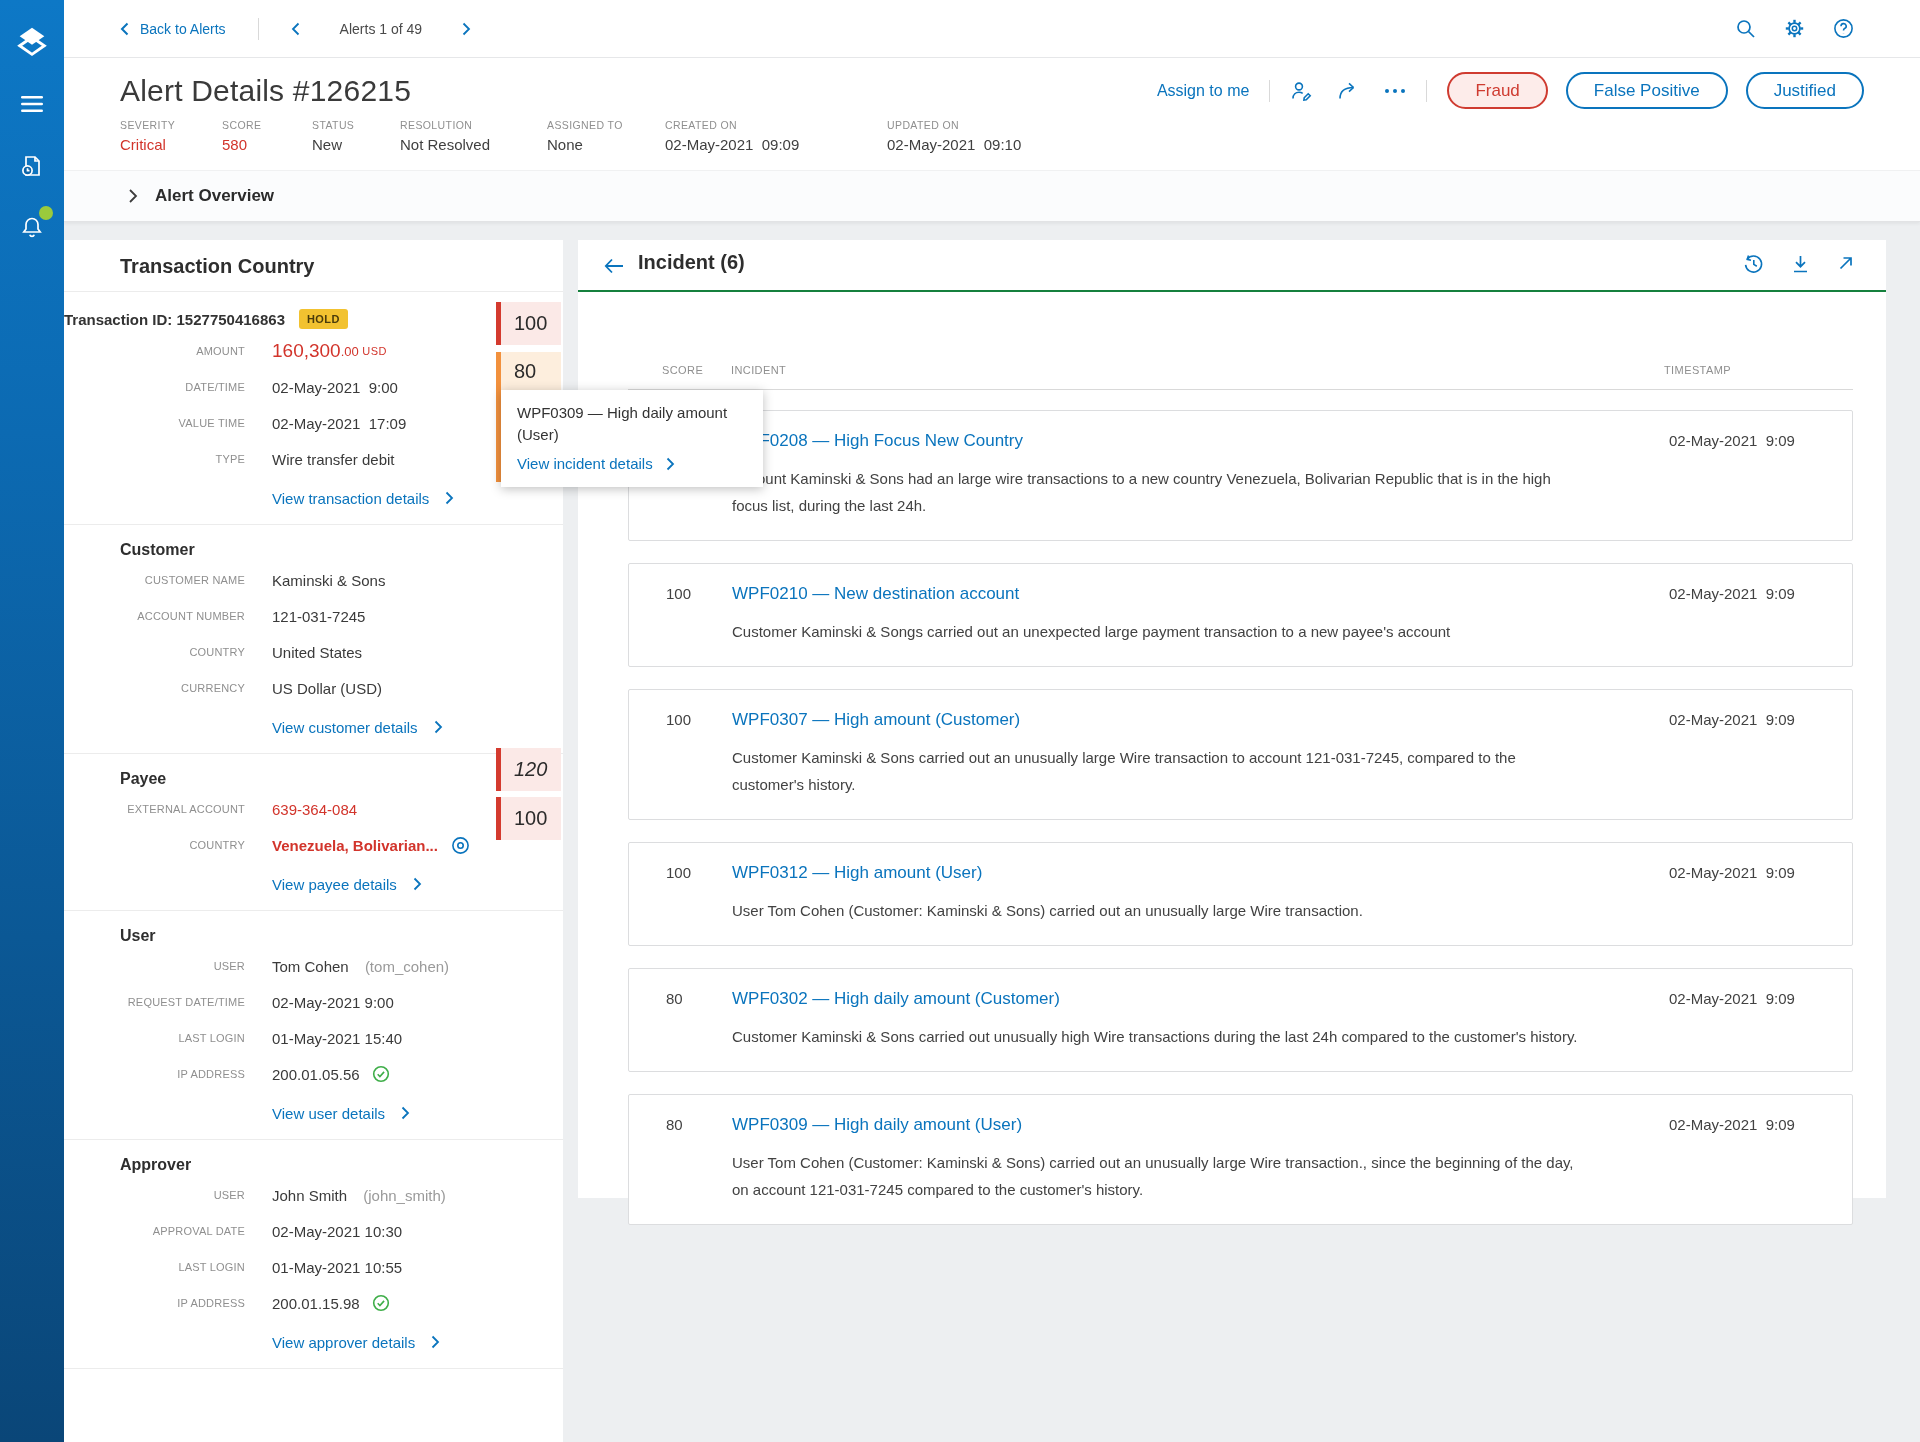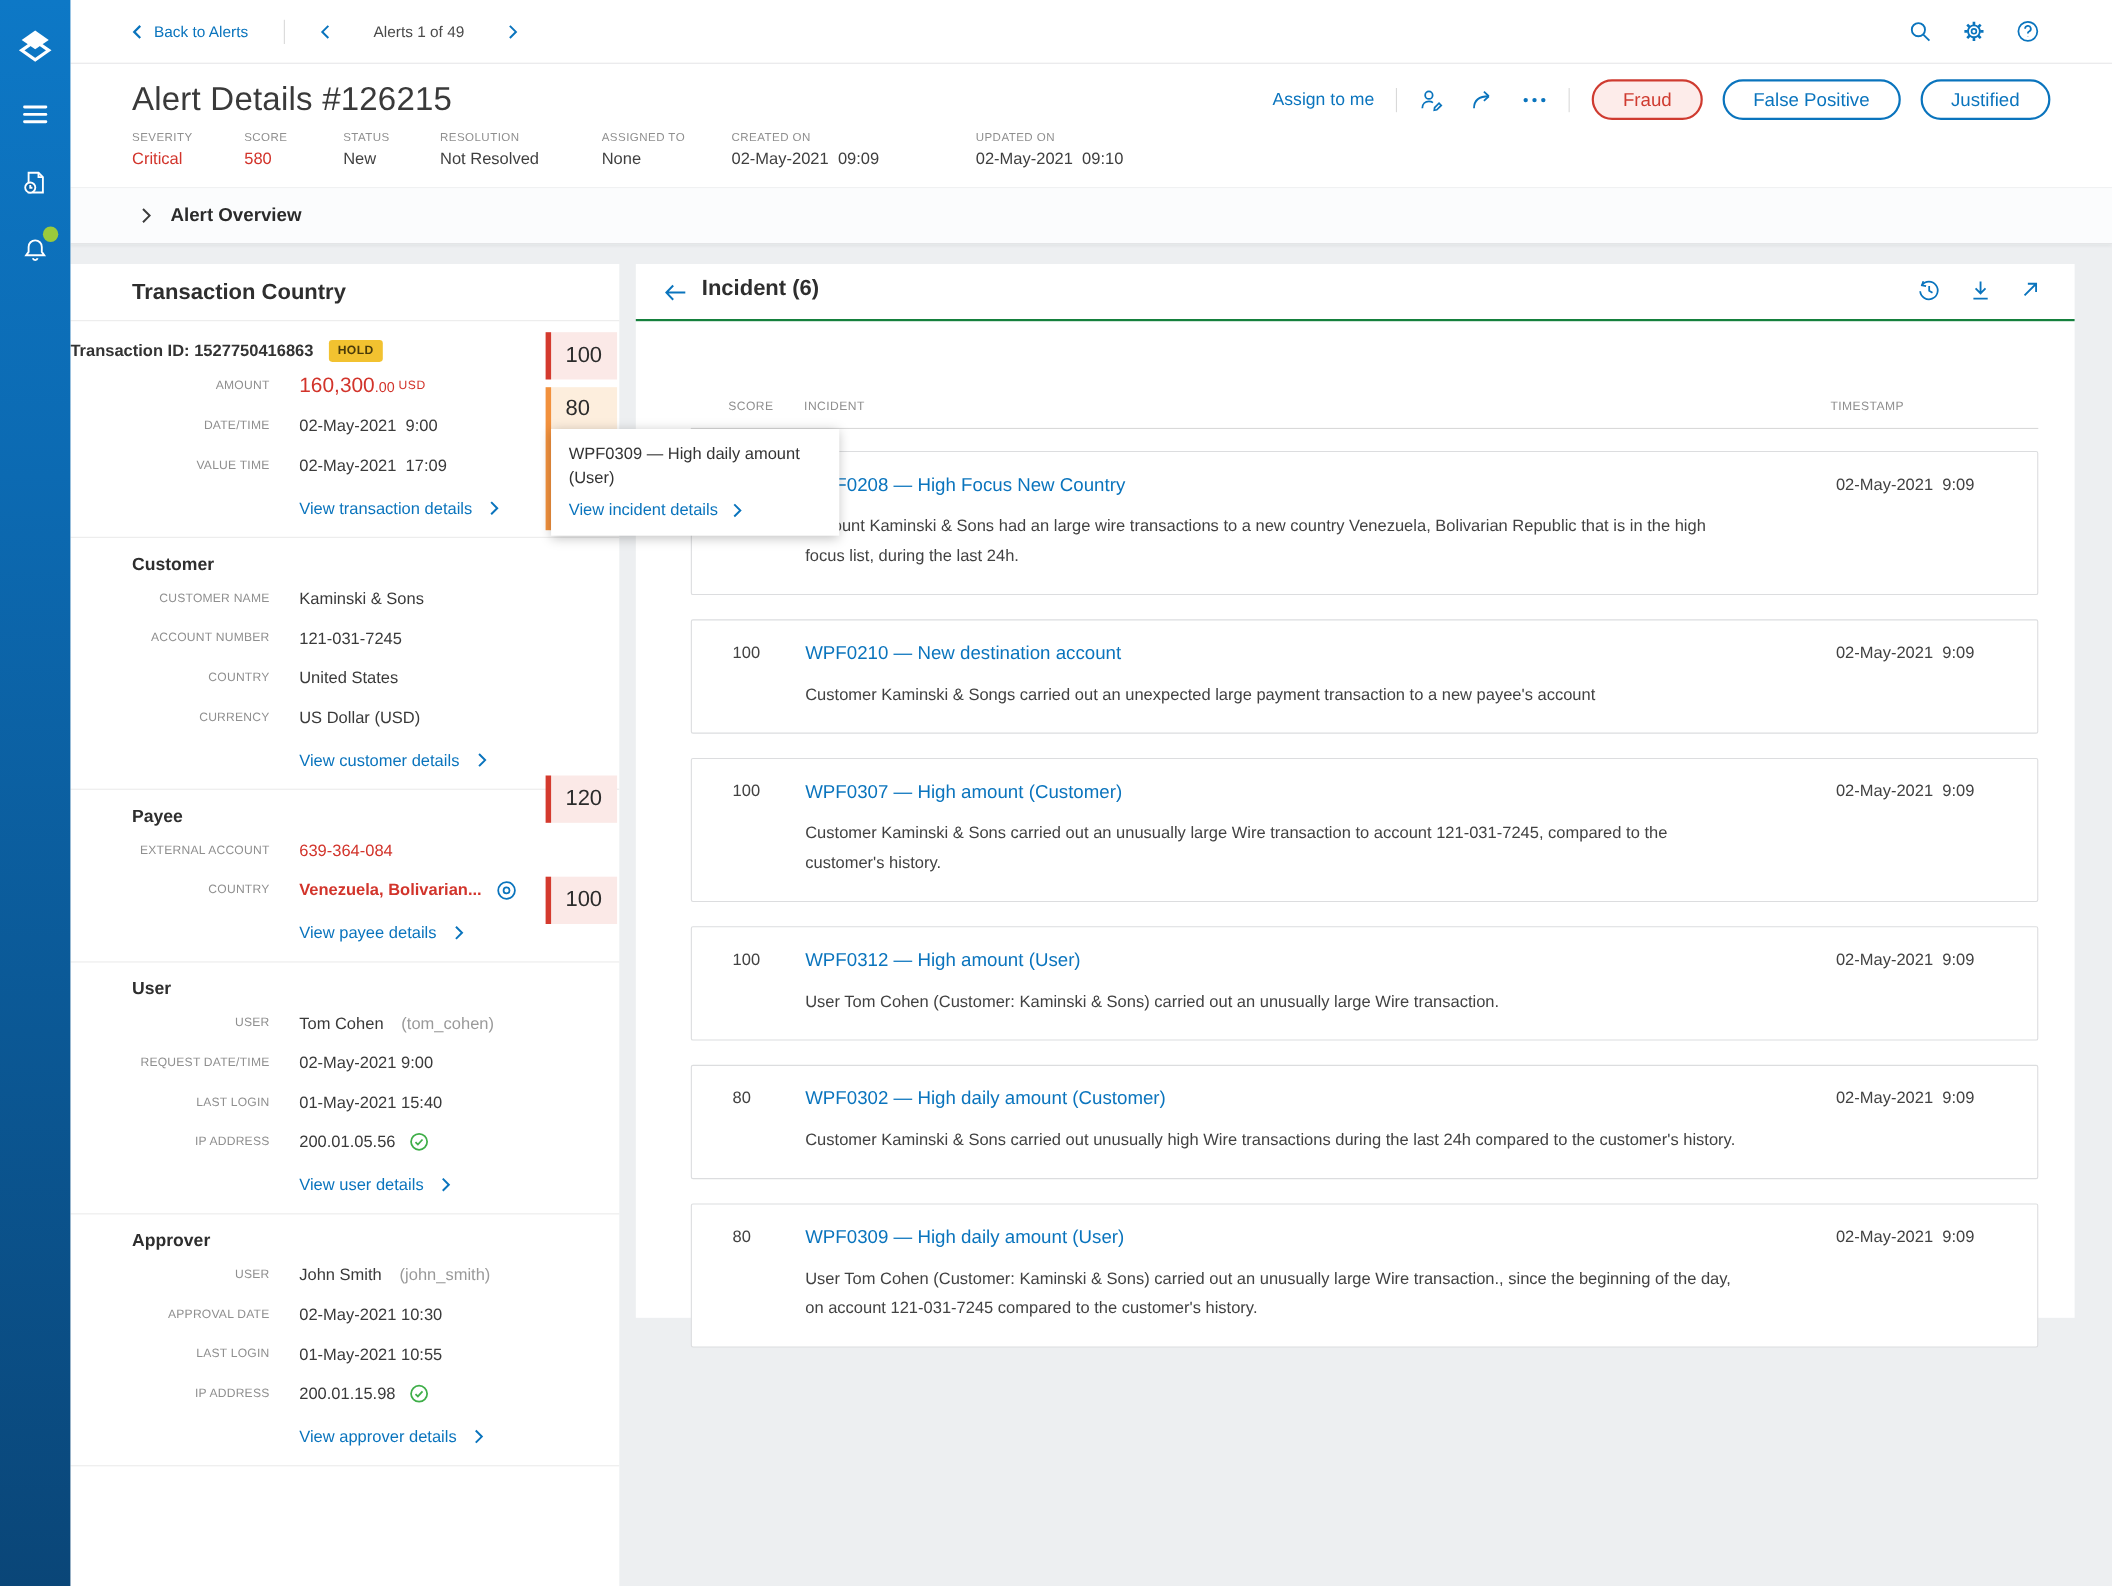--- a/index.html
+++ b/index.html
@@ -318,20 +318,26 @@
           <div class="sec-value">
             <span class="pre">02-May-2021  9:00</span>
           </div>
         </div>
         <div class="sec-row">
           <div class="sec-label">VALUE TIME</div>
           <div class="sec-value">
             <span class="pre">02-May-2021  17:09</span>
           </div>
         </div>
+        <div class="sec-row">
+          <div class="sec-label">TYPE</div>
+          <div class="sec-value">
+            <span class="pre">Wire transfer debit</span>
+          </div>
+        </div>
         <div class="view-link">
           <span>View transaction details</span>
           <span class="chev">
             <svg width="9" height="14" viewBox="0 0 9 14" fill="none" stroke="currentColor" stroke-width="1.8">
               <path d="M1.5 1.5 L7 7 L1.5 12.5"></path>
             </svg>
           </span>
         </div>
       </div>
       <div class="section">
@@ -541,21 +547,21 @@
         <div class="tip-link">
           <span>View incident details</span>
           <span class="chev">
             <svg width="9" height="14" viewBox="0 0 9 14" fill="none" stroke="currentColor" stroke-width="1.8">
               <path d="M1.5 1.5 L7 7 L1.5 12.5"></path>
             </svg>
           </span>
         </div>
       </div>
     </div>
-    <div class="flag red" style="top: 705px;">
+    <div class="flag red" style="top: 748px; font-style: italic;">
       <div class="flag-bar" style="height: 43px;"></div>
       <div class="flag-chip" style="height: 43px;">120</div>
     </div>
     <div class="flag red" style="top: 797px;">
       <div class="flag-bar" style="height: 43px;"></div>
       <div class="flag-chip" style="height: 43px;">100</div>
     </div>
   </div>
 
 </body></html>

